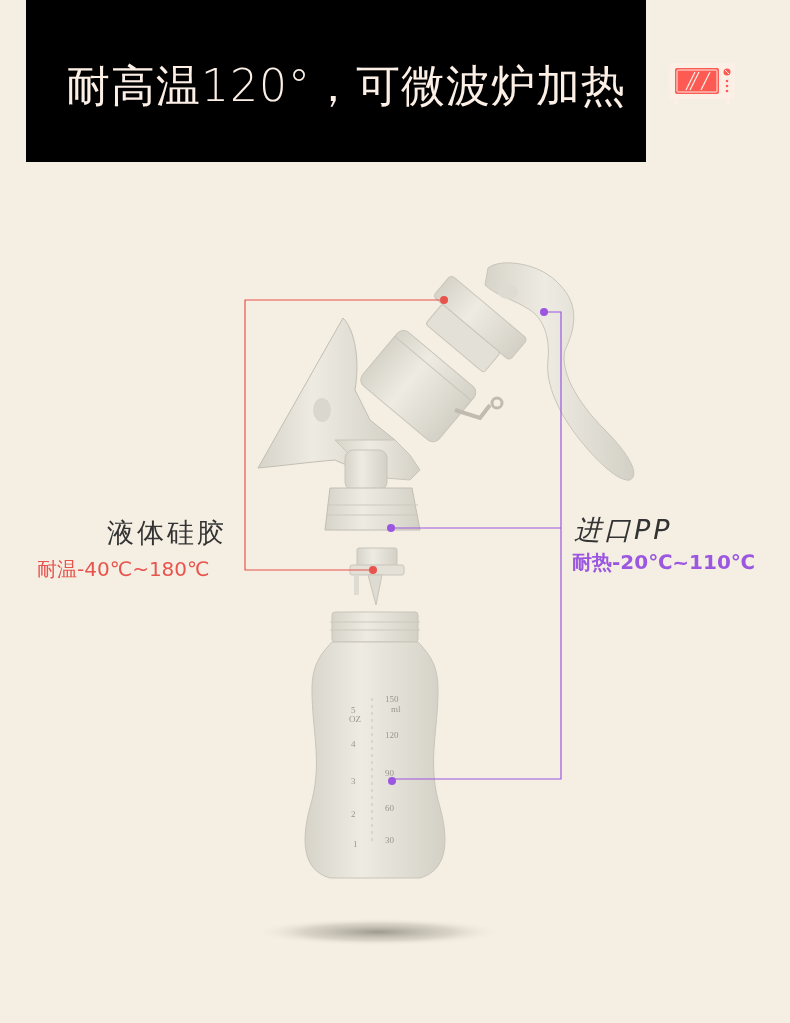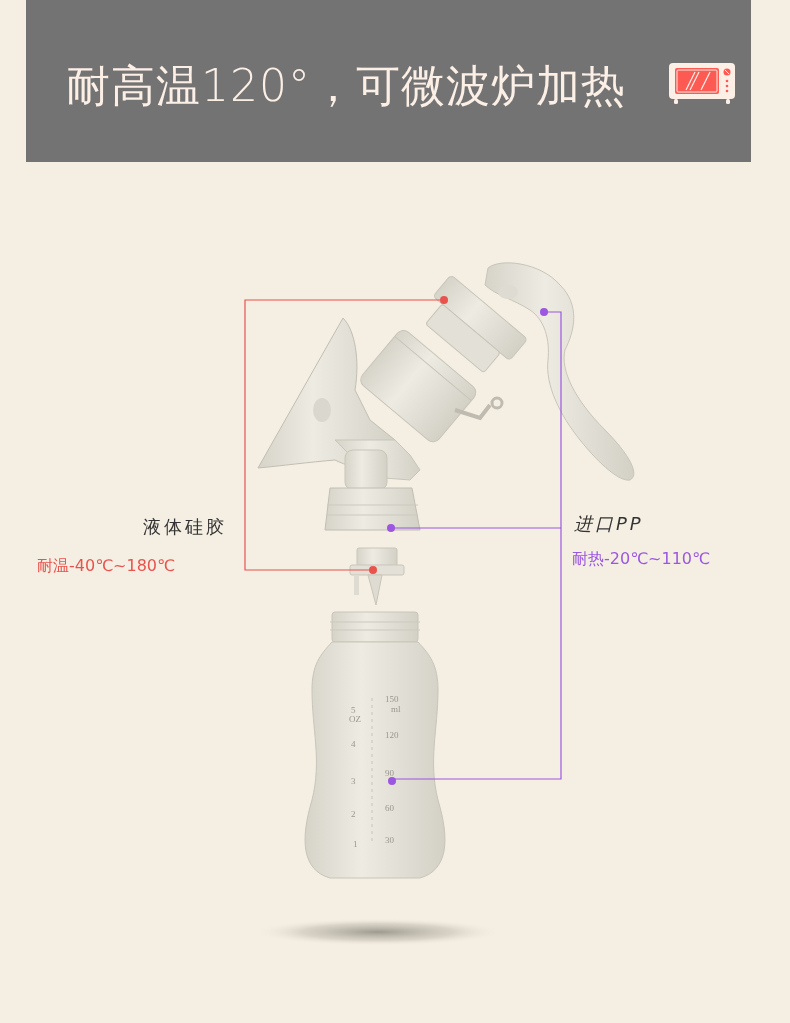--- a/index.html
+++ b/index.html
@@ -1,26 +1,26 @@
 <!DOCTYPE html>
 <html><head>
 <meta charset="utf-8">
 <style>
   html,body{margin:0;padding:0;}
   body{width:790px;height:1023px;background:#f5efe3;position:relative;overflow:hidden;font-family:"DejaVu Sans","Liberation Sans",sans-serif;}
-  .banner{position:absolute;left:26px;top:0;width:725px;height:162px;background:#737373;}
+  .banner{position:absolute;left:26px;top:0;width:620px;height:162px;background:#000000;}
   .banner-title{position:absolute;left:40px;top:58px;font-size:44px;line-height:56px;color:#fbefe6;font-weight:200;letter-spacing:1px;white-space:nowrap;}
   .microwave{position:absolute;left:642px;top:62px;width:68px;height:44px;}
   .stage{position:absolute;left:0;top:0;width:790px;height:1023px;}
-  .label-main{position:absolute;font-size:18px;color:#333;letter-spacing:3px;white-space:nowrap;text-align:right;}
-  .label-sub{position:absolute;font-size:16px;white-space:nowrap;letter-spacing:0px;}
+  .label-main{position:absolute;font-size:27px;color:#333;letter-spacing:3px;white-space:nowrap;text-align:right;}
+  .label-sub{position:absolute;font-size:20px;white-space:nowrap;letter-spacing:0px;}
   .left-main{right:563px;top:515px;}
   .left-sub{left:37px;top:556px;color:#e8534d;}
   .right-main{left:574px;top:512px;font-style:italic;}
-  .right-sub{left:572px;top:549px;color:#9b57e0;}
+  .right-sub{left:572px;top:549px;color:#9b57e0;font-weight:bold;}
   svg{position:absolute;left:0;top:0;}
 </style>
 </head>
 <body>
 
 <div class="banner">
   <div class="banner-title">耐高温120°，可微波炉加热</div>
   <svg class="microwave" viewBox="0 0 68 44" width="68" height="44" style="left:642px;top:62px;">
     <rect x="1" y="1" width="66" height="36" rx="4" fill="#fbefe6"></rect>
     <rect x="7" y="6" width="44" height="26" rx="2" fill="#fd5a53"></rect>

